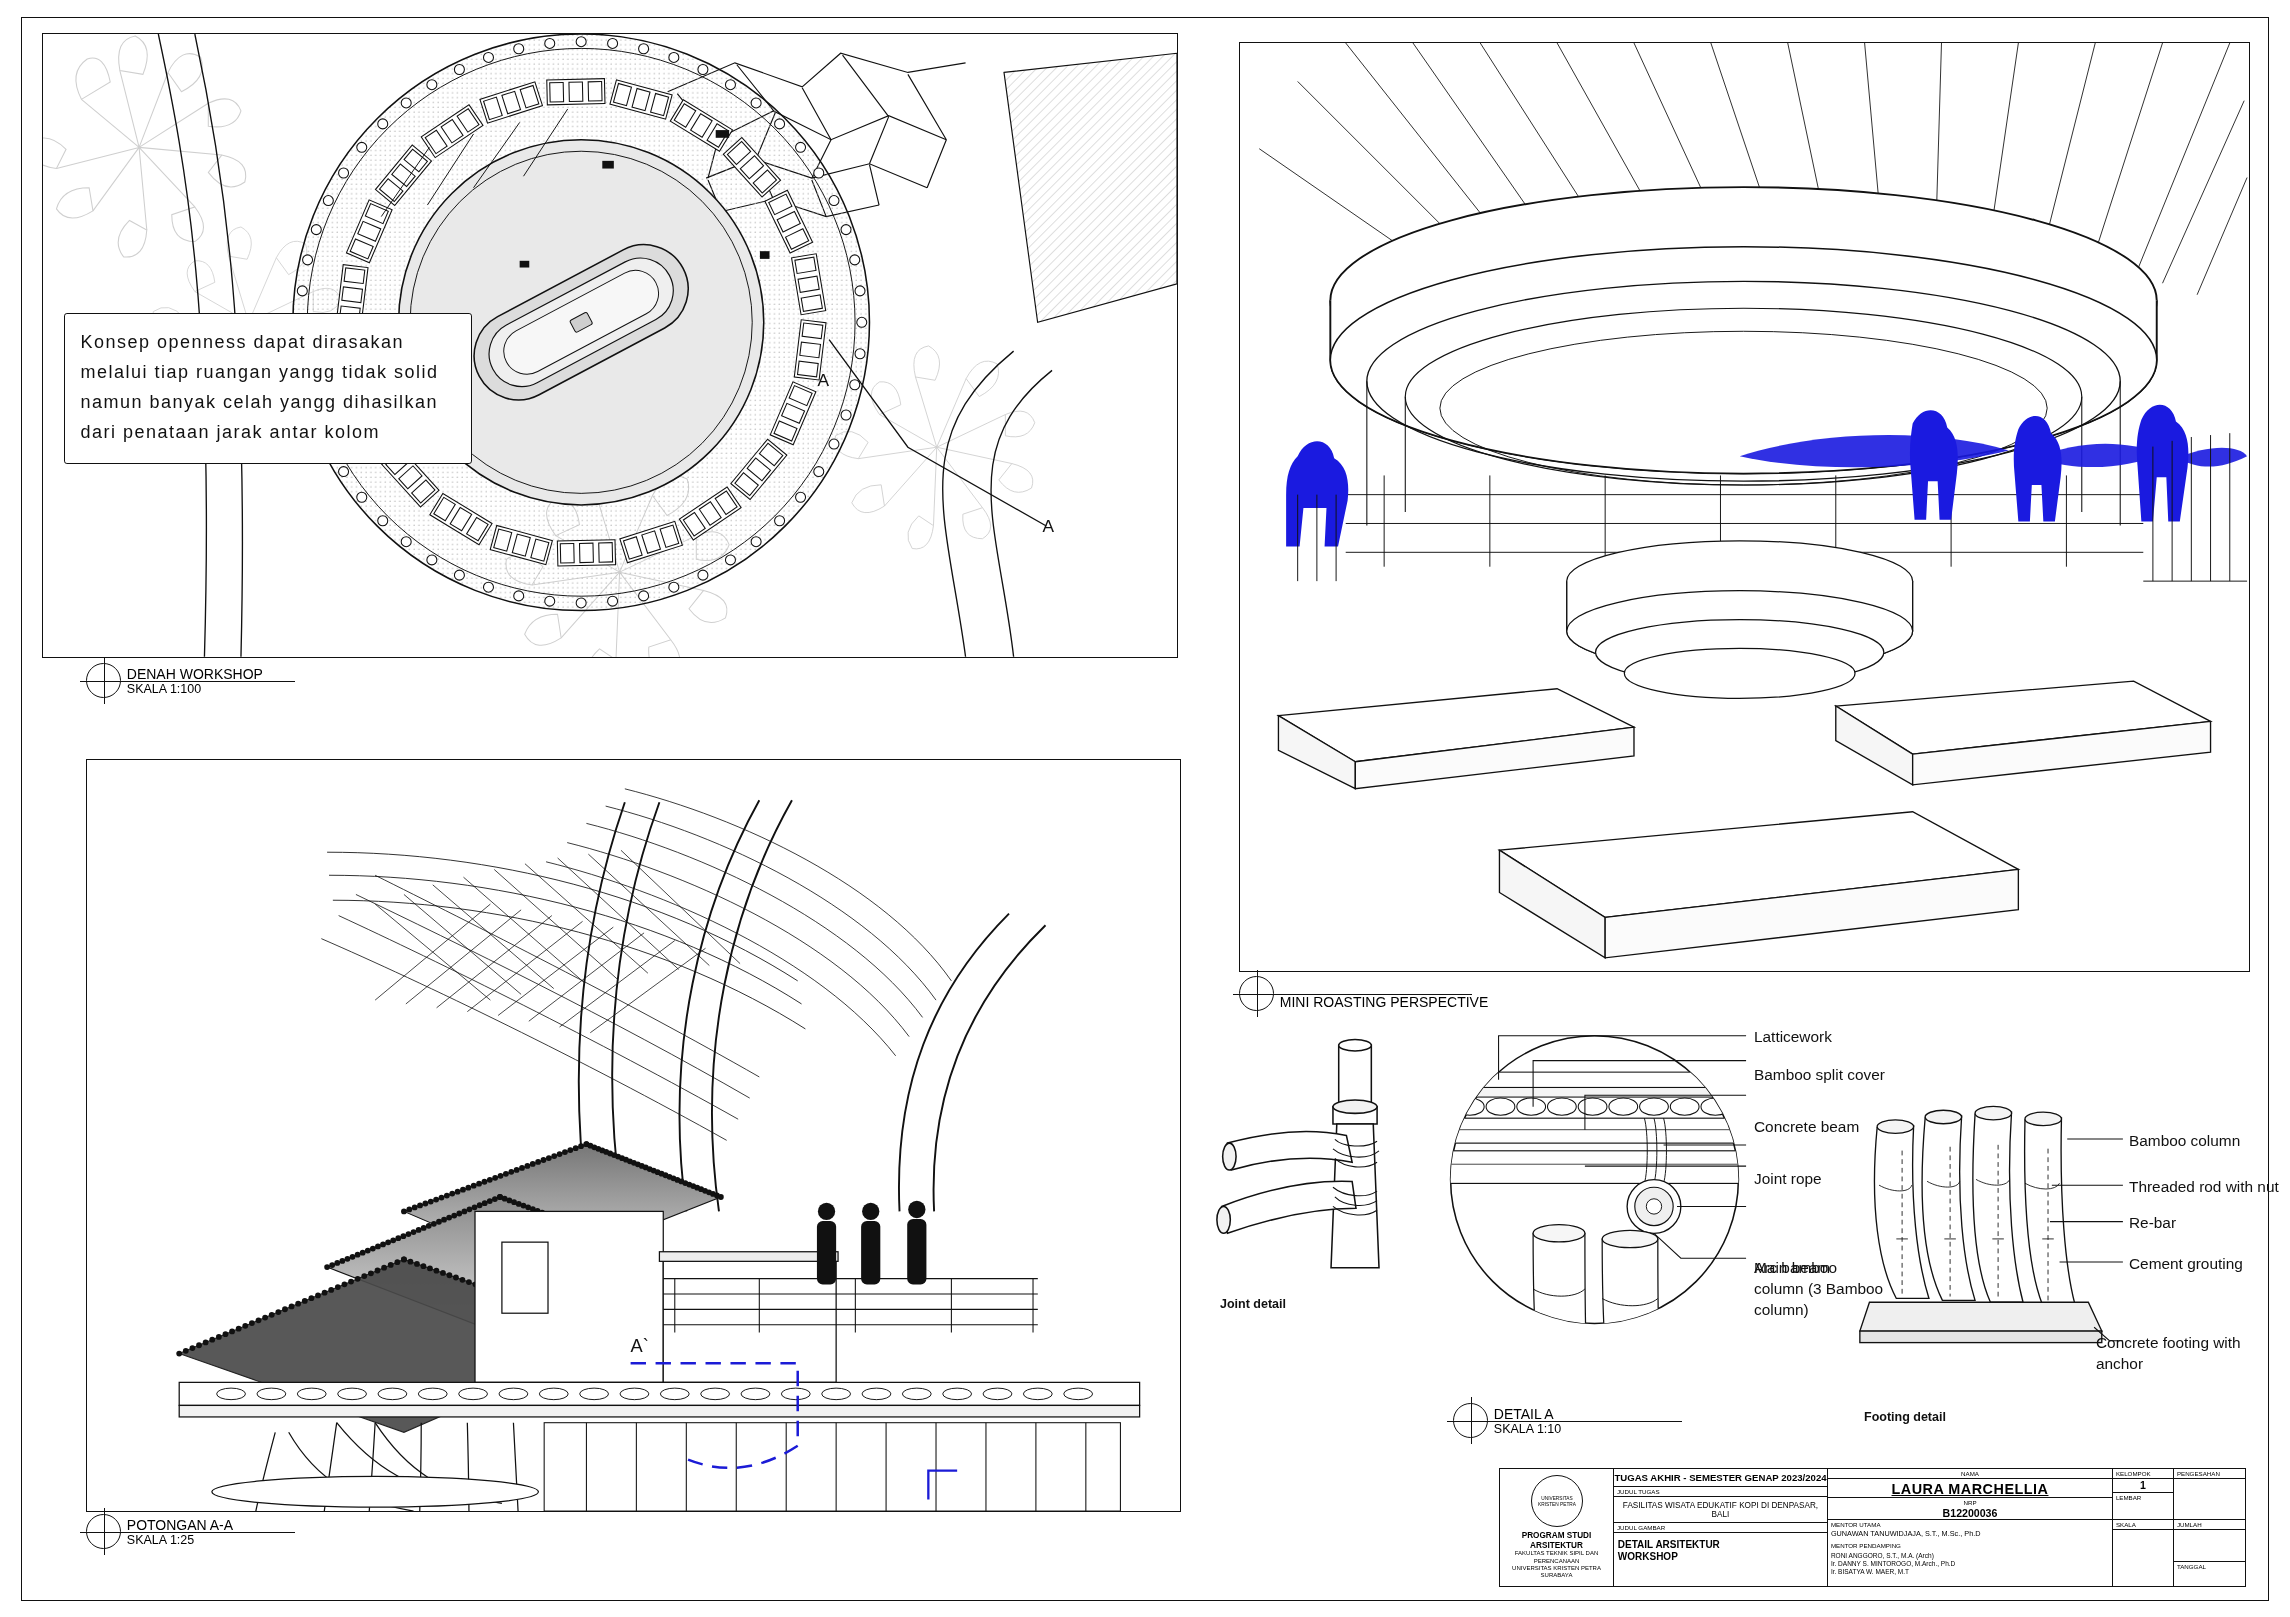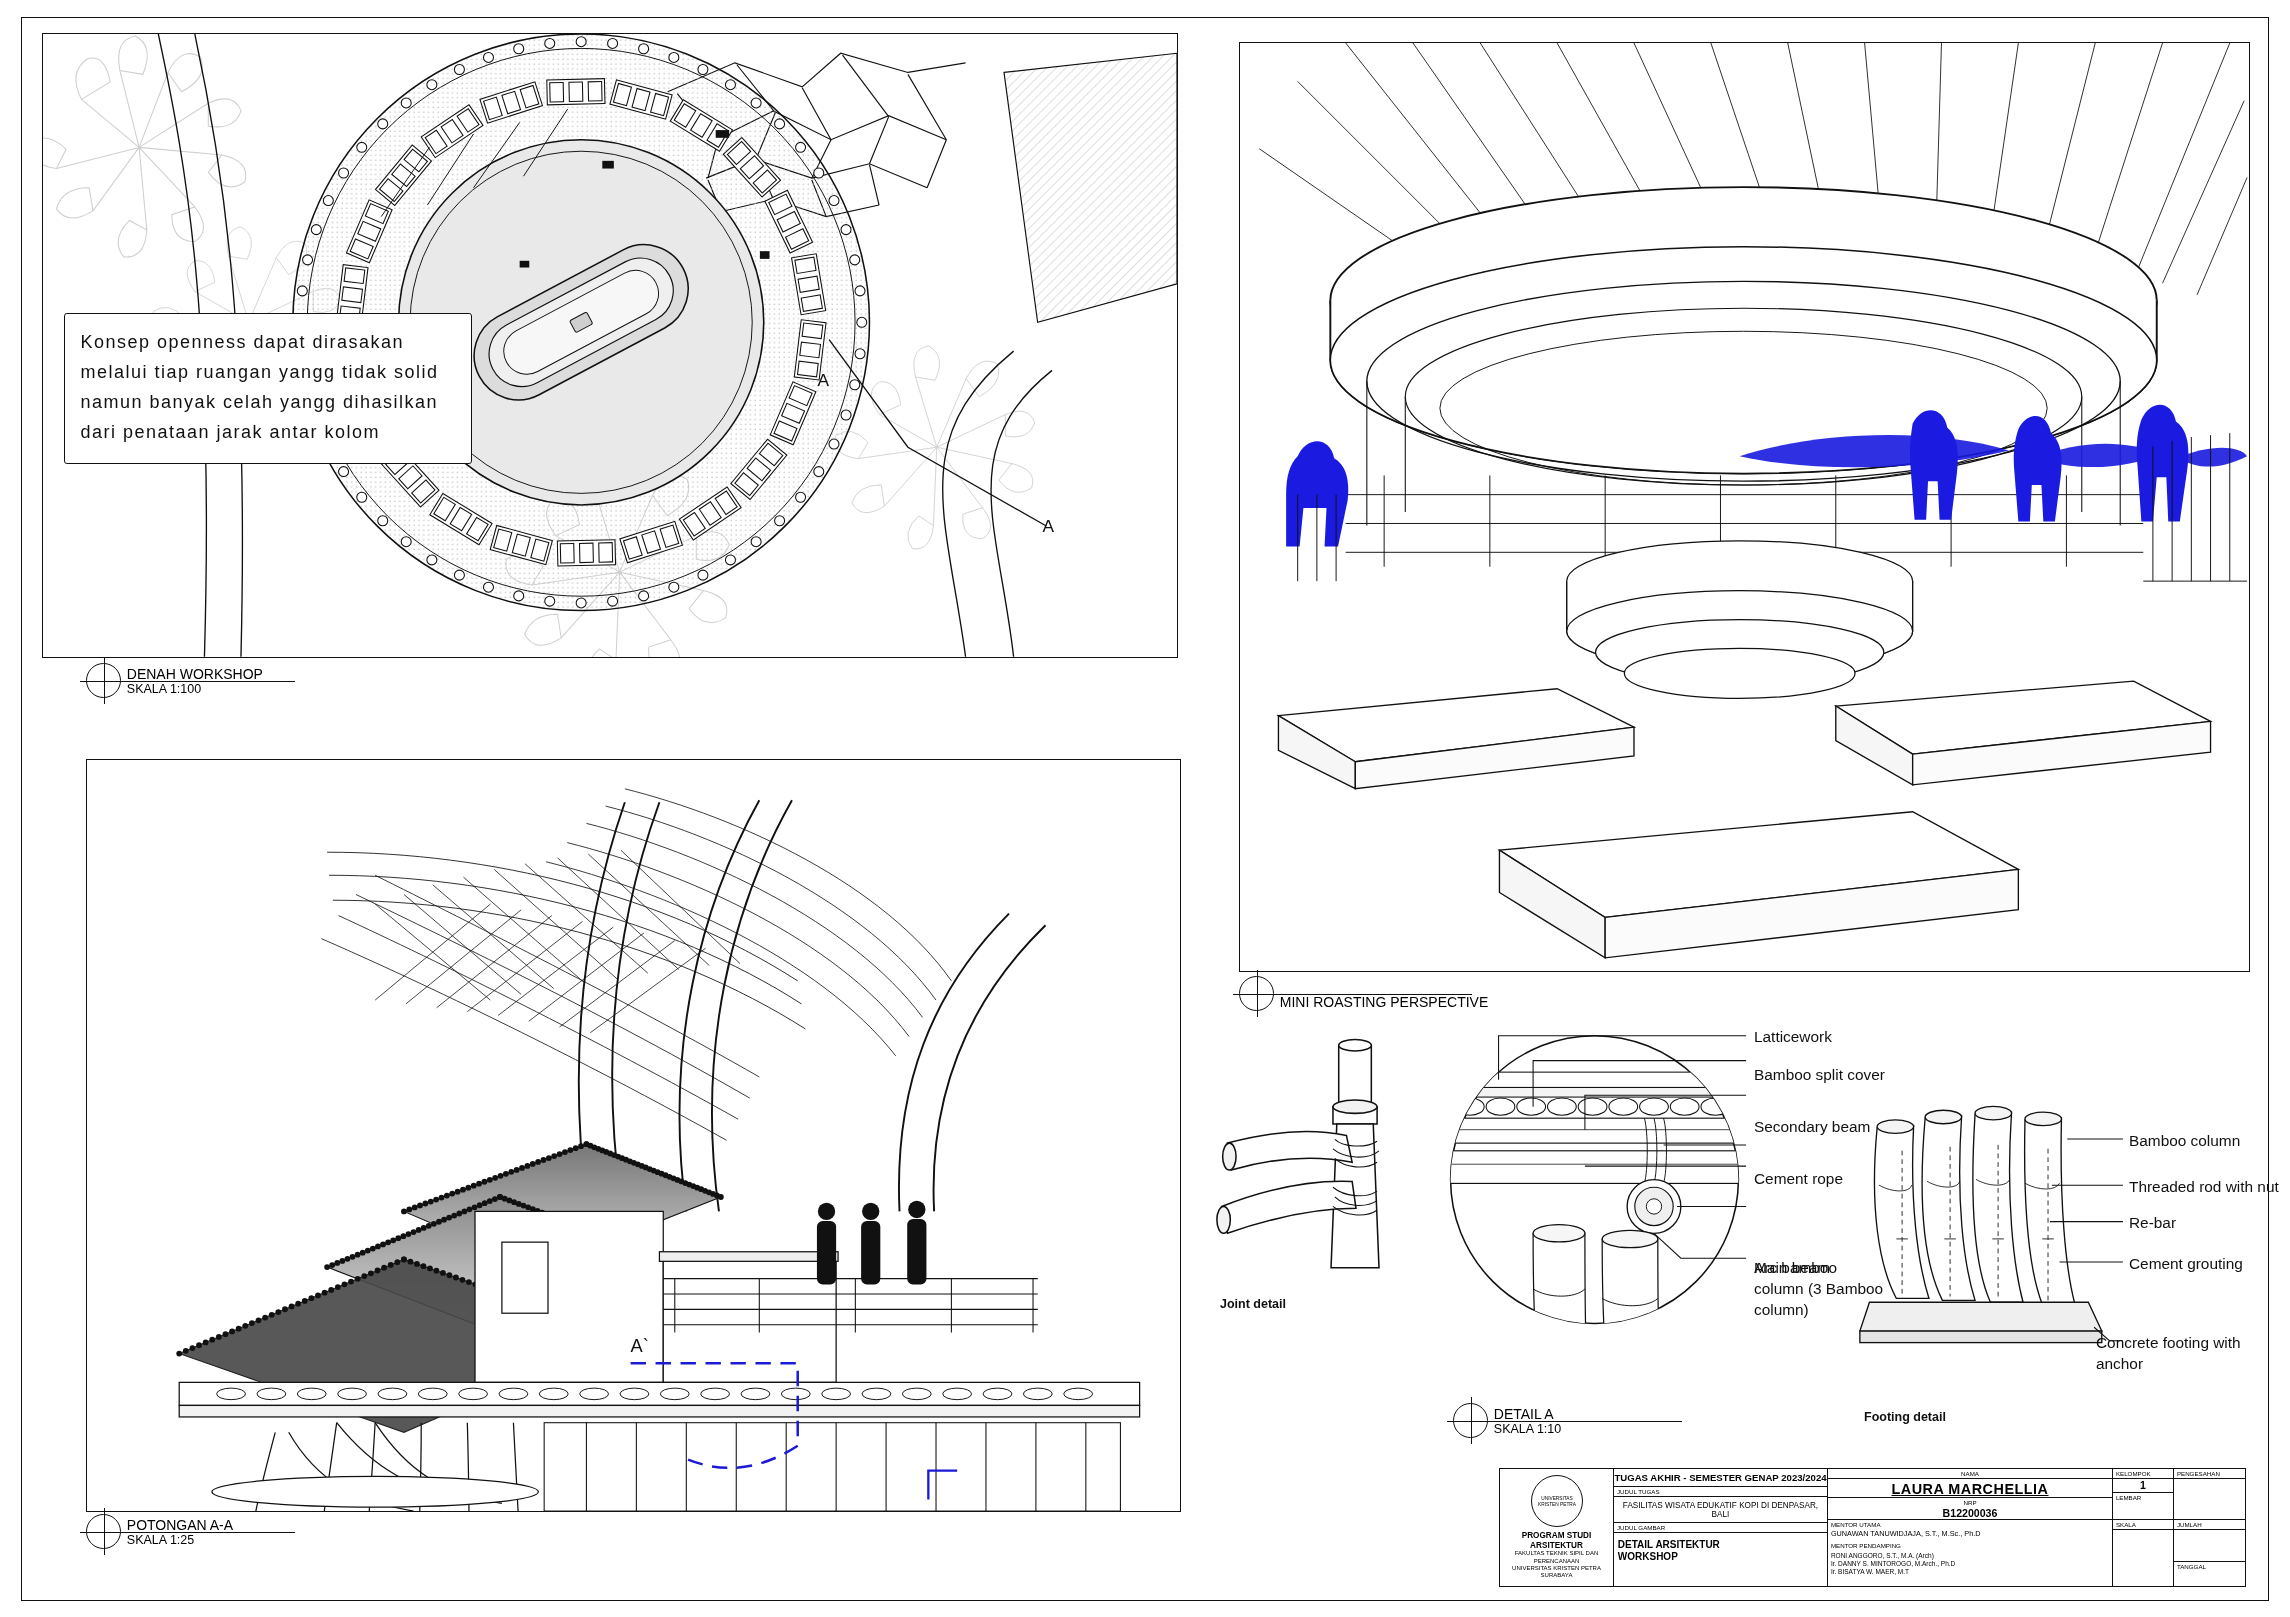--- a/index.html
+++ b/index.html
@@ -944,22 +944,22 @@
       <path d="M150,116 L150,80 L318,80"></path>
       <path d="M232,132 L270,132 L318,132"></path>
       <path d="M150,154 L150,154 L318,154"></path>
       <path d="M222,224 L250,250 L318,250"></path>
       <path d="M246,196 L290,196 L318,196"></path>
     </g>
   </svg>
 
   <div class="callout" style="left:1754px;top:1026px;width:154px;">Latticework</div>
   <div class="callout" style="left:1754px;top:1064px;width:134px;">Bamboo split cover</div>
-  <div class="callout" style="left:1754px;top:1116px;width:144px;">Secondary beam</div>
-  <div class="callout" style="left:1754px;top:1168px;width:125px;">Cement rope</div>
+  <div class="callout" style="left:1754px;top:1116px;width:144px;">Concrete beam</div>
+  <div class="callout" style="left:1754px;top:1168px;width:125px;">Joint rope</div>
   <div class="callout" style="left:1754px;top:1220px;width:144px;margin-top:37px;">Main beam</div>
   <div class="callout" style="left:1754px;top:1257px;width:134px;">Arc bamboo column (3 Bamboo column)</div>
 
   <div class="marker" style="left:1453px;top:1403px;">
     <div class="circ"></div>
     <div class="txt">
       <div class="t1">DETAIL A</div>
       <div class="t2">SKALA 1:10</div>
     </div>
   </div>

